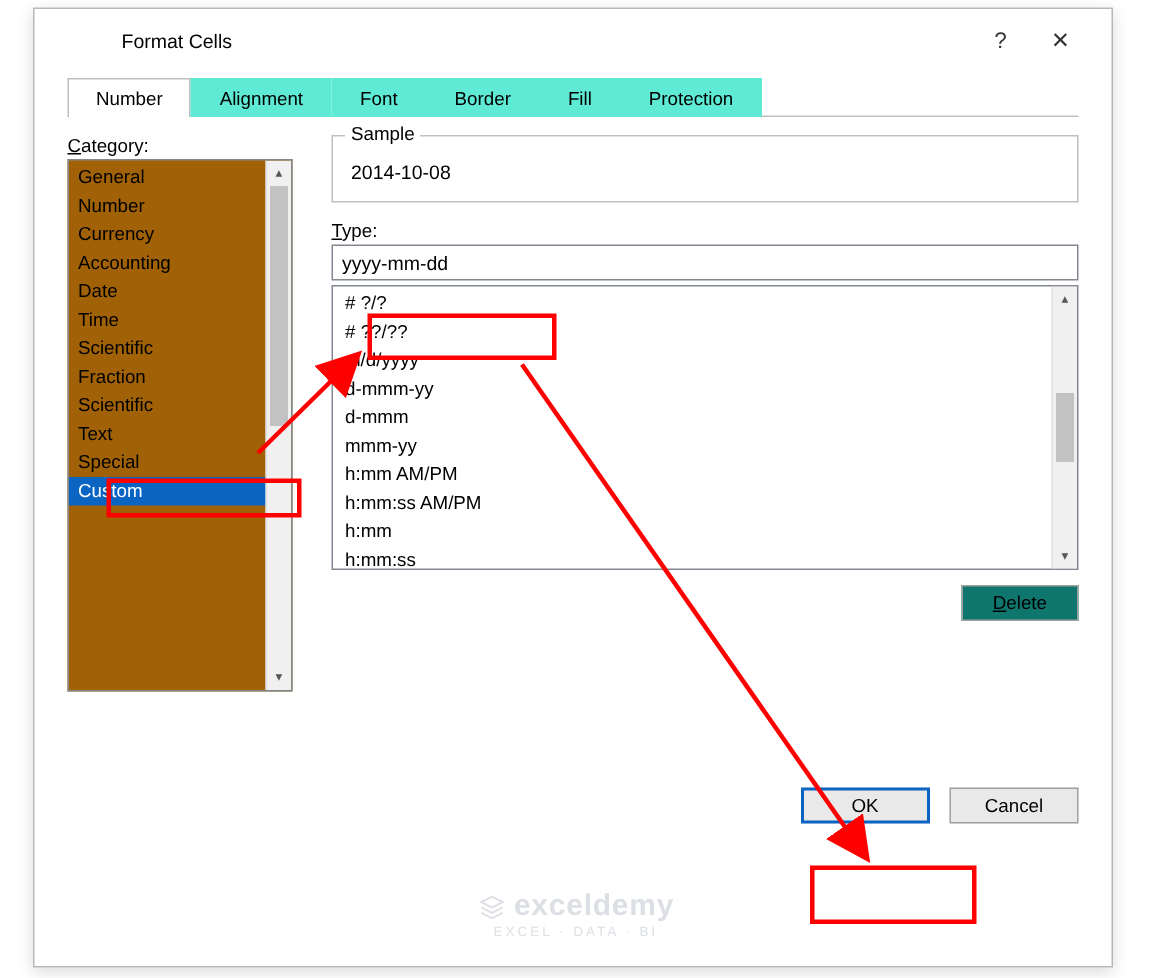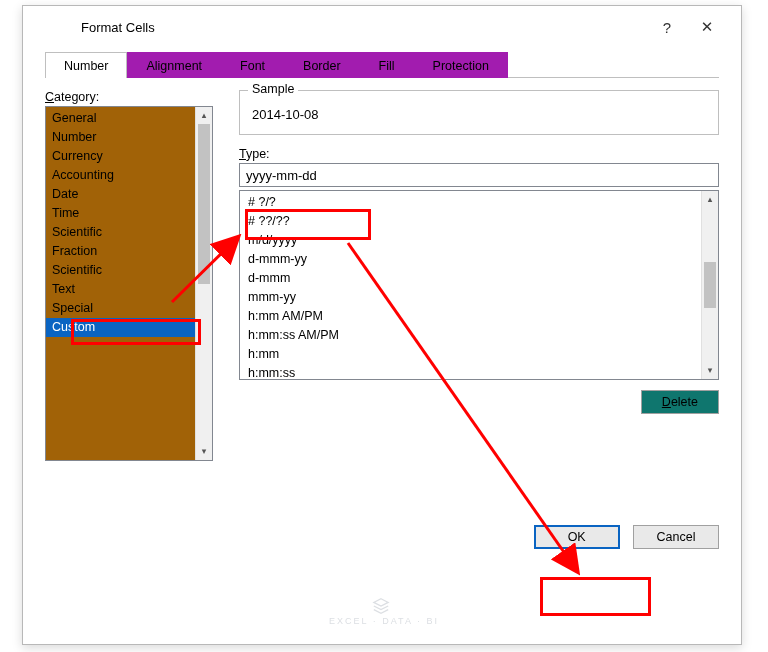--- a/index.html
+++ b/index.html
@@ -51,36 +51,36 @@
     margin-bottom: 12px;
     height: 30px;
   }
   .tab {
     padding: 6px 18px 5px 18px;
     border: 1px solid transparent;
     border-bottom: none;
     font-size: 12.5px;
     position: relative;
     top: 1px;
-    background: #a21caf;
+    background: #5eead4;
   }
   .tab.active {
     border-color: #bfbfbf;
     background: #fff;
   }
   .category-label, .sample-label, .type-label {
     font-size: 12.5px;
     margin-bottom: 2px;
   }
   .category-label .ul, .type-label .ul, .delete-btn .ul { text-decoration: underline; }
   .body-row {
     display: flex;
     gap: 26px;
   }
-  .category-col { width: 168px; }
+  .category-col { width: 150px; }
   .right-col { flex: 1; }
   .category-list {
     border: 1px solid #828790;
     height: 355px;
     background: #a16207;
     position: relative;
     padding: 2px 0;
     overflow: hidden;
   }
   .cat-item {
@@ -325,16 +325,16 @@
     </marker>
   </defs>
   <line x1="172" y1="302" x2="235" y2="240" stroke="#ff0000" stroke-width="3" marker-end="url(#ah)"></line>
   <line x1="348" y1="243" x2="575" y2="568" stroke="#ff0000" stroke-width="3" marker-end="url(#ah)"></line>
 </svg>
 
 <div class="watermark">
   <div class="big">
     <svg class="wm-logo" width="18" height="18" viewBox="0 0 20 20">
         <path d="M10 2 L18 6 L10 10 L2 6 Z M2 10 L10 14 L18 10 M2 14 L10 18 L18 14" fill="none" stroke="#dcdfe3" stroke-width="1.4"></path>
-      </svg>
+      </svg><span>exceldemy</span>
   </div>
   <div class="small">EXCEL · DATA · BI</div>
 </div>
 
 </body></html>

